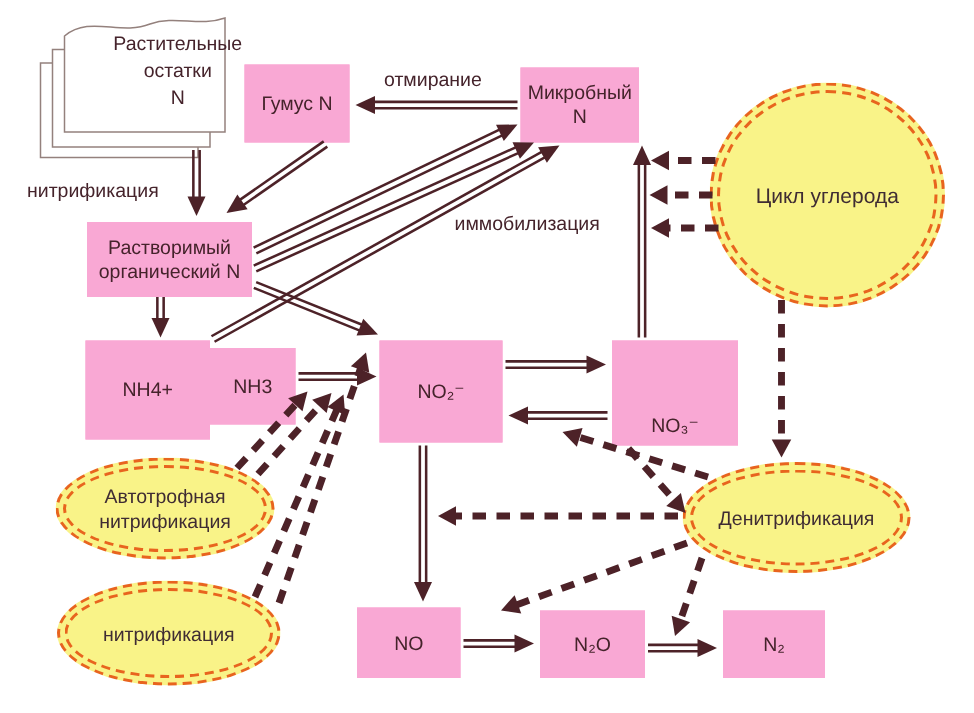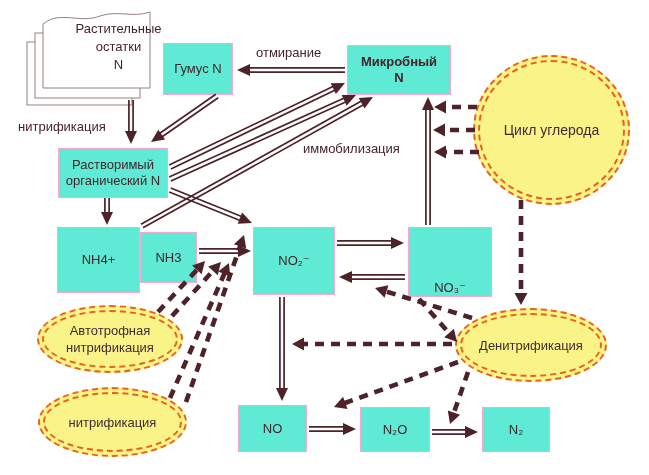--- a/index.html
+++ b/index.html
@@ -1,21 +1,21 @@
 <!DOCTYPE html>
 <html><head>
 <meta charset="utf-8">
 <style>
   html,body{margin:0;padding:0;background:#fff;}
   #stage{
     position:relative;width:649px;height:475px;background:#ffffff;overflow:hidden;
     font-family:"Liberation Sans","DejaVu Sans",sans-serif;
   }
   .box{
-    position:absolute;background:#5eead4;border:1px solid #f9a8d4;
+    position:absolute;background:#f9a8d4;border:5px solid #f9a8d4;
     display:flex;flex-direction:column;align-items:center;justify-content:center;
     color:#45232b;font-size:13px;line-height:16px;text-align:center;z-index:2;box-sizing:border-box;
   }
   .bubble{
     position:absolute;background:#f9f388;border:2px dashed #e8641e;border-radius:50%;
     display:flex;flex-direction:column;align-items:center;justify-content:center;
     color:#3f2c33;font-size:13px;line-height:17px;text-align:left;z-index:2;box-sizing:border-box;
   }
   .bubble::before{
     content:"";position:absolute;inset:3px;border:2px dashed #e8641e;border-radius:50%;
@@ -41,21 +41,21 @@
   <div id="pages-text">
     <div>Растительные</div>
     <div>остатки</div>
     <div>N</div>
   </div>
 
   <div class="box" style="left:163px;top:43px;width:70px;height:52px;">
     <div>Гумус N</div>
   </div>
 
-  <div class="box" style="left:347px;top:45px;width:104px;height:50px;font-weight:bold;">
+  <div class="box" style="left:347px;top:45px;width:79px;height:50px;">
     <div>Микробный</div>
     <div>N</div>
   </div>
 
   <div class="box" style="left:58px;top:148px;width:110px;height:50px;">
     <div>Растворимый</div>
     <div>органический N</div>
   </div>
 
   <div class="box" style="left:57px;top:227px;width:83px;height:66px;text-align:center;">

